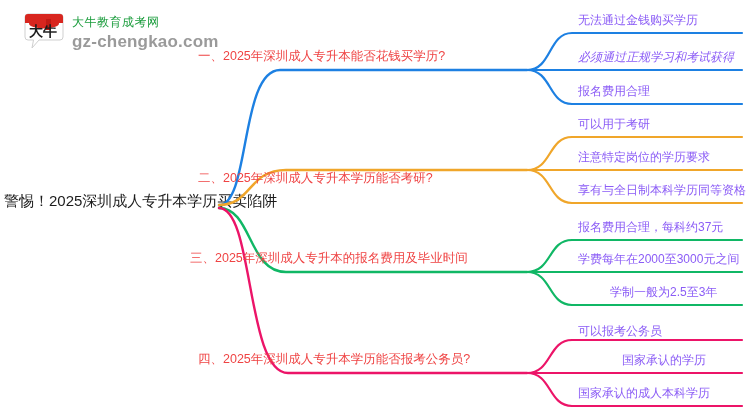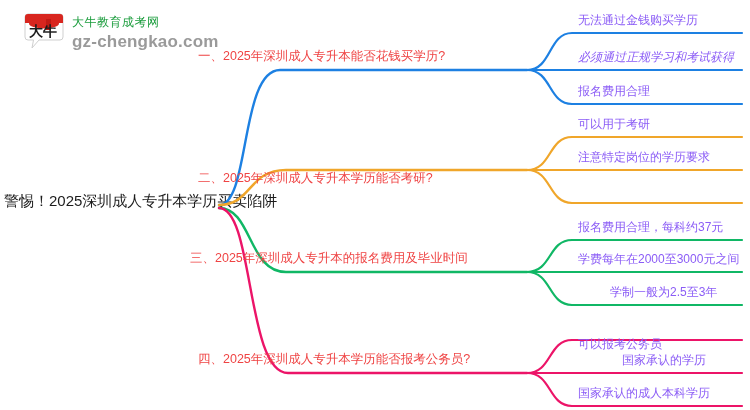--- a/index.html
+++ b/index.html
@@ -161,22 +161,23 @@
   <div class="branch-label" style="left:190px; top:250px; width:336px;">三、2025年深圳成人专升本的报名费用及毕业时间</div>
 
   <div class="branch-label" style="left:198px; top:351px; width:328px;">四、2025年深圳成人专升本学历能否报考公务员?</div>
 
   <div class="leaf-label" style="top:12px;">无法通过金钱购买学历</div>
   <div class="leaf-label" style="top:49px;font-style:italic;">必须通过正规学习和考试获得</div>
   <div class="leaf-label" style="top:83px;">报名费用合理</div>
 
   <div class="leaf-label" style="top:116px;">可以用于考研</div>
   <div class="leaf-label" style="top:149px;">注意特定岗位的学历要求</div>
+  <div class="leaf-label" style="top:182px;">享有与全日制本科学历同等资格</div>
 
   <div class="leaf-label" style="top:219px;">报名费用合理，每科约37元</div>
   <div class="leaf-label" style="top:251px;">学费每年在2000至3000元之间</div>
   <div class="leaf-label" style="top:284px;margin-left:32px;">学制一般为2.5至3年</div>
 
-  <div class="leaf-label" style="top:336px;">可以报考公务员</div>
+  <div class="leaf-label" style="top:323px;">可以报考公务员</div>
   <div class="leaf-label" style="top:352px;margin-left:44px;">国家承认的学历</div>
   <div class="leaf-label" style="top:385px;">国家承认的成人本科学历</div>
 
 </div>
 
 </body></html>

